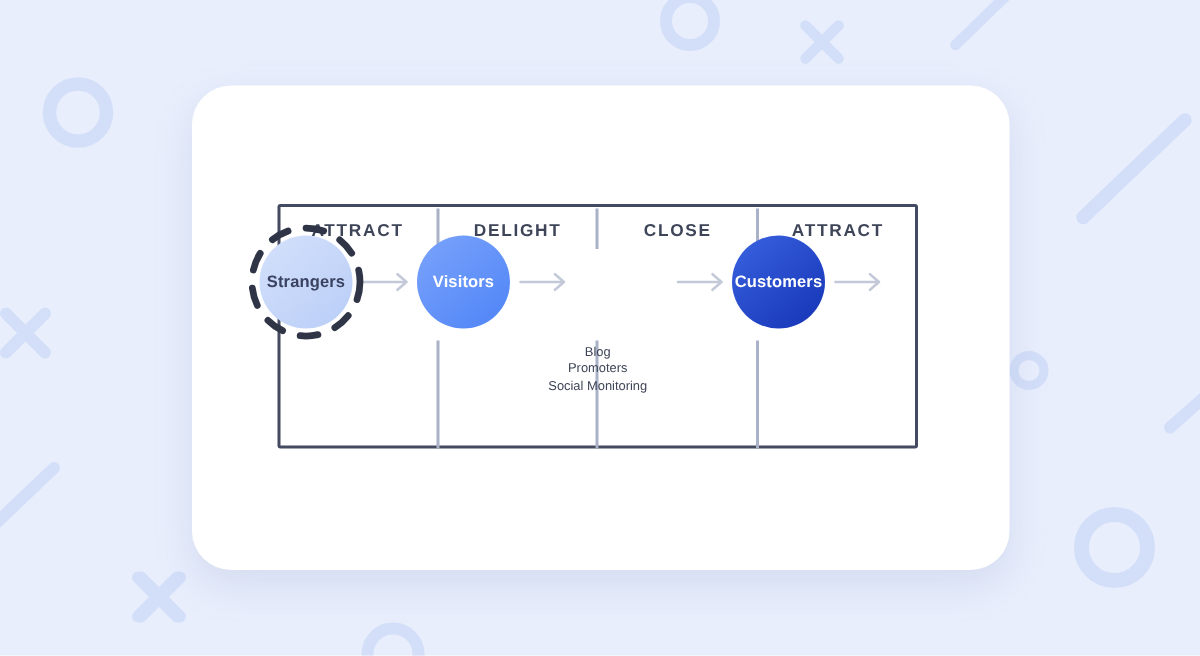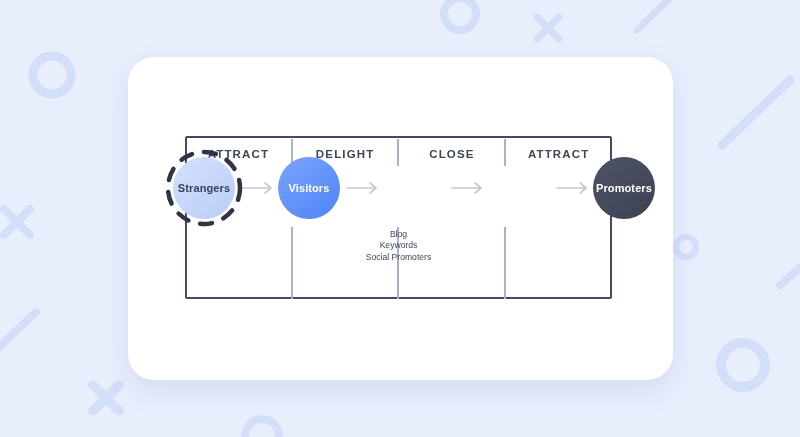--- a/index.html
+++ b/index.html
@@ -194,39 +194,39 @@
     <svg class="dash-ring" viewBox="0 0 80 80" xmlns="http://www.w3.org/2000/svg">
       <circle cx="40" cy="40" r="36" fill="none" stroke="#2f3547" stroke-width="4.5" stroke-linecap="round" stroke-dasharray="12 12.2"></circle>
     </svg>
 
     <div class="node n0" style="color: rgb(58, 66, 96);">
       <span>Strangers</span>
     </div>
     <div class="node n1" style="color: rgb(255, 255, 255); text-align: center;">
       <span>Visitors</span>
     </div>
-    <div class="node n4" style="color: rgb(255, 255, 255);">
-      <span>Promoters</span>
+    <div class="node n3" style="color: rgb(255, 255, 255);">
+      <span>Customers</span>
     </div>
 
     <svg class="arrow a0" viewBox="0 0 40 18">
       <path d="M2 9 H31 M25 3.8 L31 9 L25 14.2" fill="none" stroke="#c3c9d8" stroke-width="1.7" stroke-linecap="round" stroke-linejoin="round"></path>
     </svg>
     <svg class="arrow a1" viewBox="0 0 40 18">
       <path d="M2 9 H31 M25 3.8 L31 9 L25 14.2" fill="none" stroke="#c3c9d8" stroke-width="1.7" stroke-linecap="round" stroke-linejoin="round"></path>
     </svg>
     <svg class="arrow a2" viewBox="0 0 40 18">
       <path d="M2 9 H31 M25 3.8 L31 9 L25 14.2" fill="none" stroke="#c3c9d8" stroke-width="1.7" stroke-linecap="round" stroke-linejoin="round"></path>
     </svg>
     <svg class="arrow a3" viewBox="0 0 40 18">
       <path d="M2 9 H31 M25 3.8 L31 9 L25 14.2" fill="none" stroke="#c3c9d8" stroke-width="1.7" stroke-linecap="round" stroke-linejoin="round"></path>
     </svg>
   </div>
 
   <div class="tools-row">
     <div class="tools">
         <div>Blog</div>
-        <div>Keywords</div>
-        <div>Social Promoters</div>
+        <div>Promoters</div>
+        <div>Social Monitoring</div>
       </div>
   </div>
 
 </div>
 
 </body></html>

